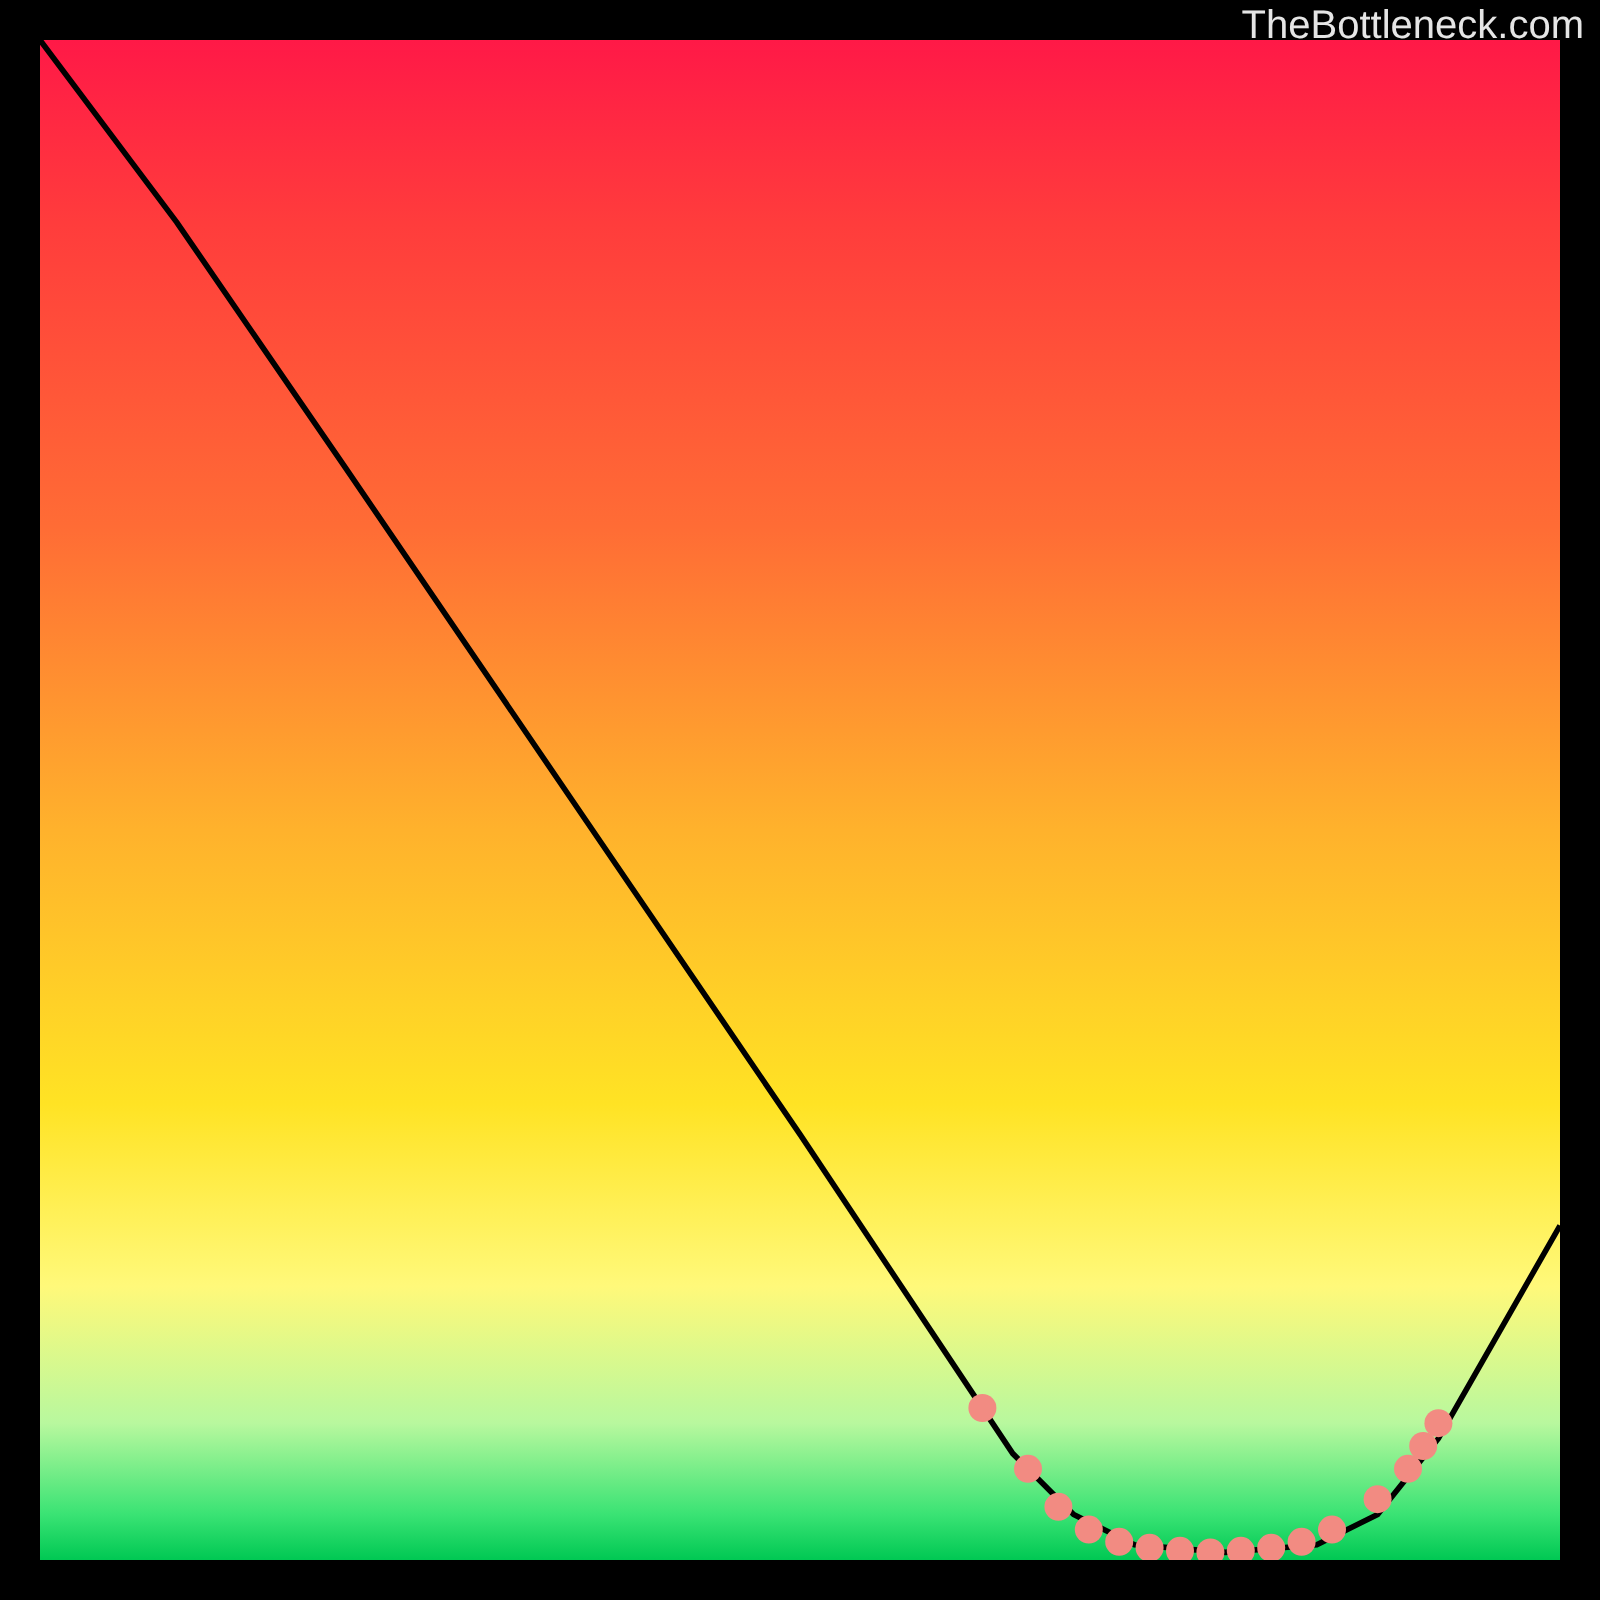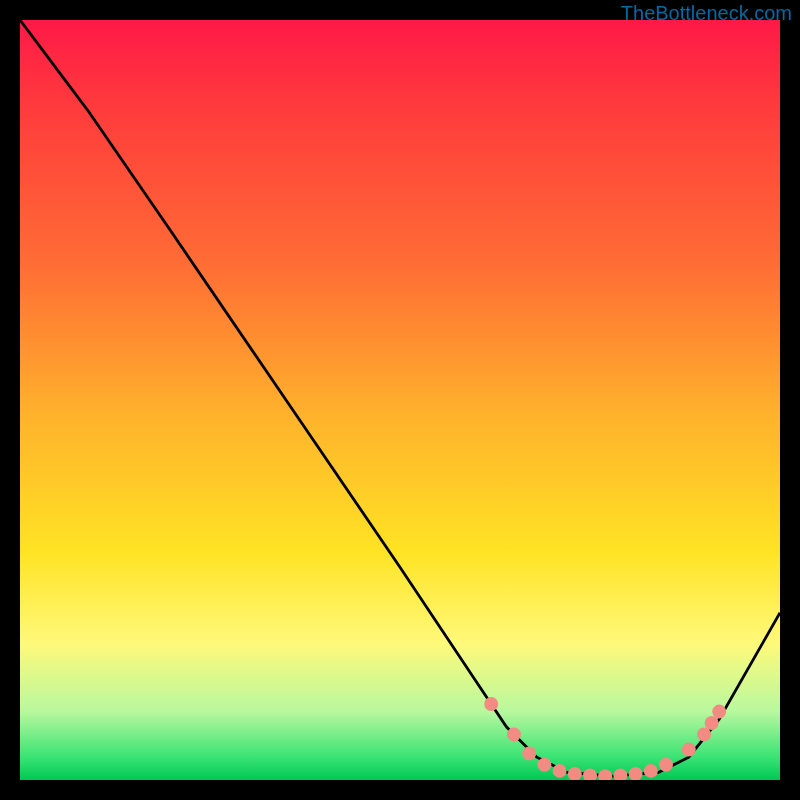--- a/index.html
+++ b/index.html
@@ -34,21 +34,21 @@
       #fff97a 82%,
       #b8f89e 91%,
       #3ae374 97%,
       #00c853 100%
     );
   }
   .watermark {
     position: absolute;
     top: 2px;
     right: 8px;
-    color: #0369a1;
+    color: #e5e5e5;
     font-size: 20px;
     font-weight: normal;
     z-index: 5;
     user-select: none;
   }
   svg.overlay {
     position: absolute;
     left: 0;
     top: 0;
     width: 760px;

